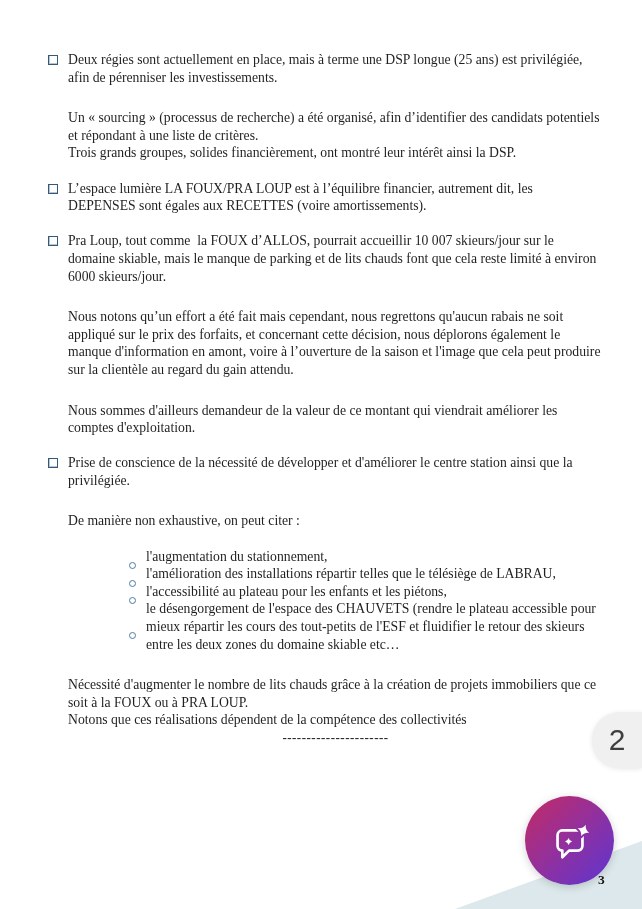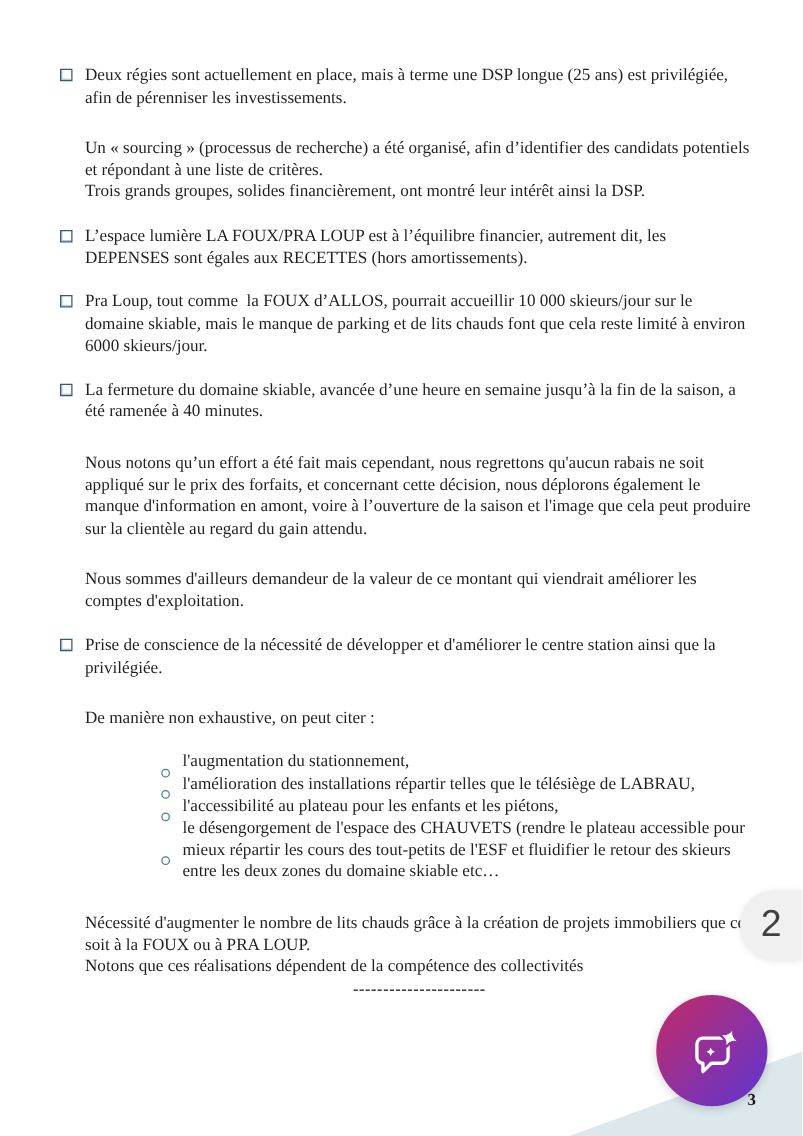--- a/index.html
+++ b/index.html
@@ -122,33 +122,27 @@
       </div>
       <div class="block para">
         <div class="lines">
           <div class="line">Un « sourcing » (processus de recherche) a été organisé, afin d’identifier des candidats potentiels et répondant à une liste de critères.</div>
           <div class="line">Trois grands groupes, solides financièrement, ont montré leur intérêt ainsi la DSP.</div>
         </div>
       </div>
       <div class="block bullet">
         <span class="square-marker"></span>
         <div class="lines">
-          <div class="line">L’espace lumière LA FOUX/PRA LOUP est à l’équilibre financier, autrement dit, les DEPENSES sont égales aux RECETTES (hors amortissements).</div>
-        </div>
-      </div>
-      <div class="block bullet">
-        <span class="square-marker"></span>
-        <div class="lines">
-          <div class="line">Pra Loup, tout comme  la FOUX d’ALLOS, pourrait accueillir 10 000 skieurs/jour sur le domaine skiable, mais le manque de parking et de lits chauds font que cela reste limité à environ 6000 skieurs/jour.</div>
-        </div>
-      </div>
-      <div class="block bullet">
-        <span class="square-marker"></span>
-        <div class="lines">
-          <div class="line">La fermeture du domaine skiable, avancée d’une heure en semaine jusqu’à la fin de la saison, a été ramenée à 40 minutes.</div>
+          <div class="line">L’espace lumière LA FOUX/PRA LOUP est à l’équilibre financier, autrement dit, les DEPENSES sont égales aux RECETTES (voire amortissements).</div>
+        </div>
+      </div>
+      <div class="block bullet">
+        <span class="square-marker"></span>
+        <div class="lines">
+          <div class="line">Pra Loup, tout comme  la FOUX d’ALLOS, pourrait accueillir 10 007 skieurs/jour sur le domaine skiable, mais le manque de parking et de lits chauds font que cela reste limité à environ 6000 skieurs/jour.</div>
         </div>
       </div>
       <div class="block para">
         <div class="lines">
           <div class="line">Nous notons qu’un effort a été fait mais cependant, nous regrettons qu'aucun rabais ne soit appliqué sur le prix des forfaits, et concernant cette décision, nous déplorons également le manque d'information en amont, voire à l’ouverture de la saison et l'image que cela peut produire sur la clientèle au regard du gain attendu.</div>
         </div>
       </div>
       <div class="block para">
         <div class="lines">
           <div class="line">Nous sommes d'ailleurs demandeur de la valeur de ce montant qui viendrait améliorer les comptes d'exploitation.</div>

